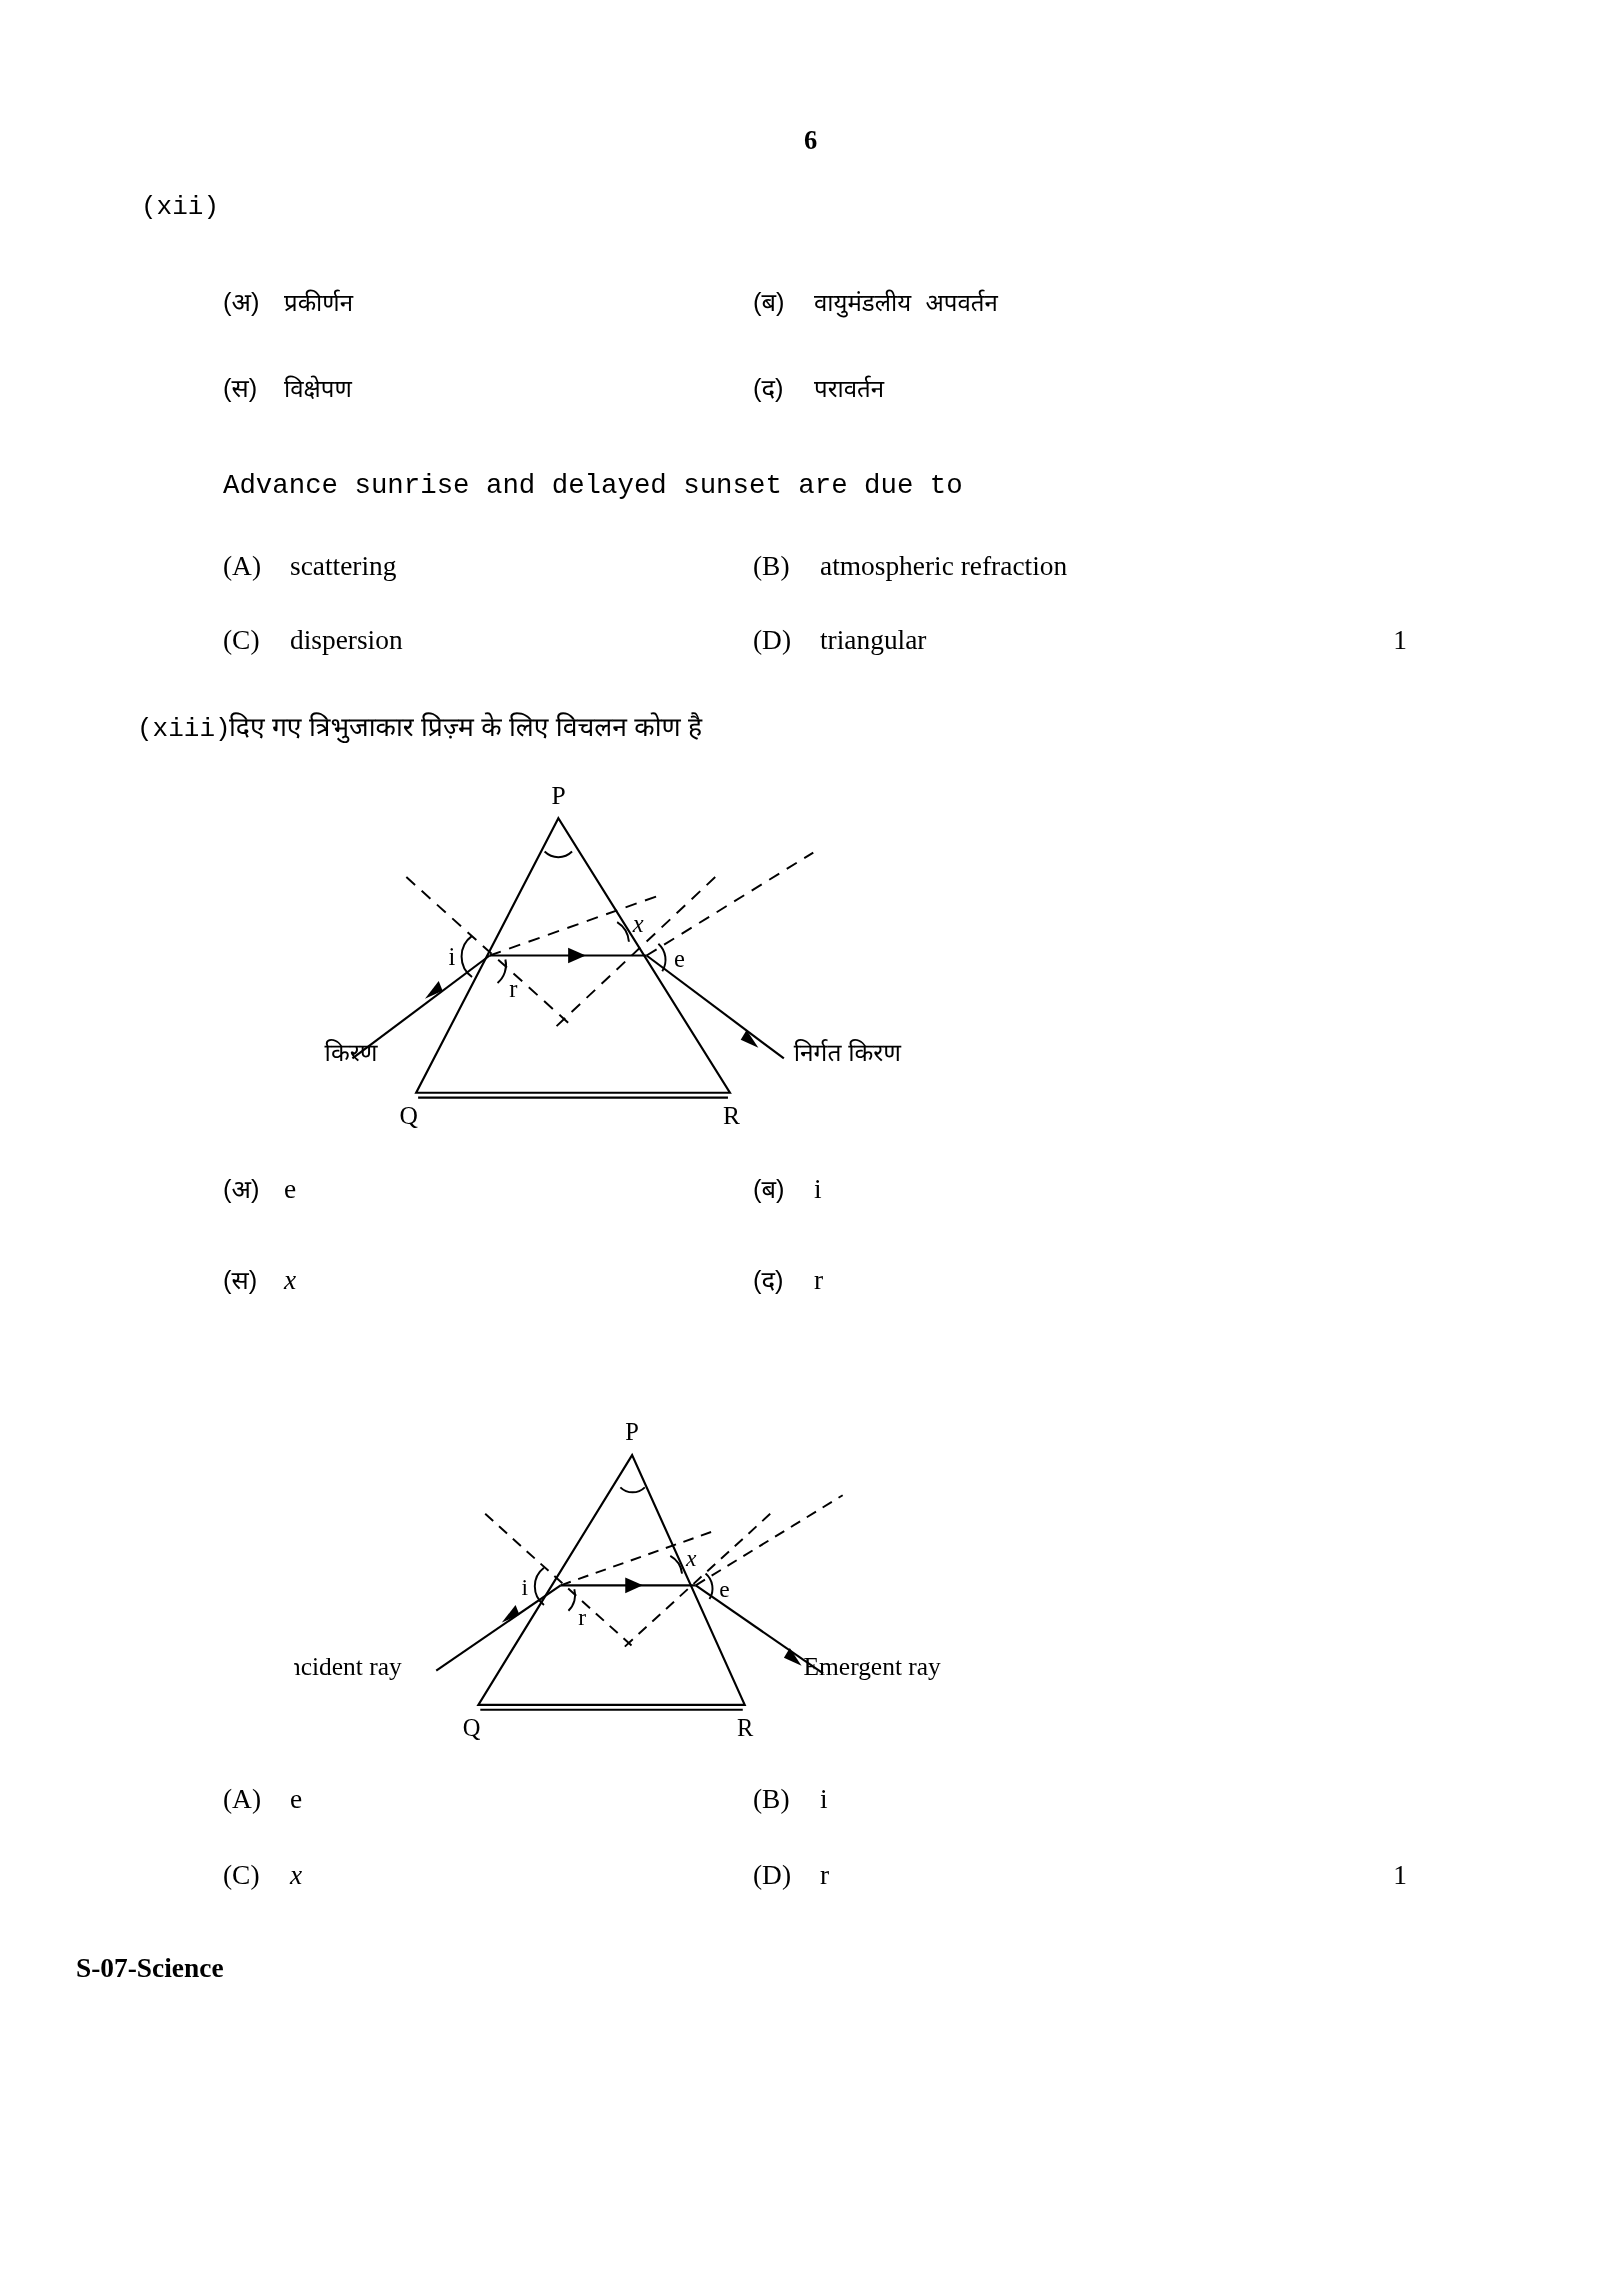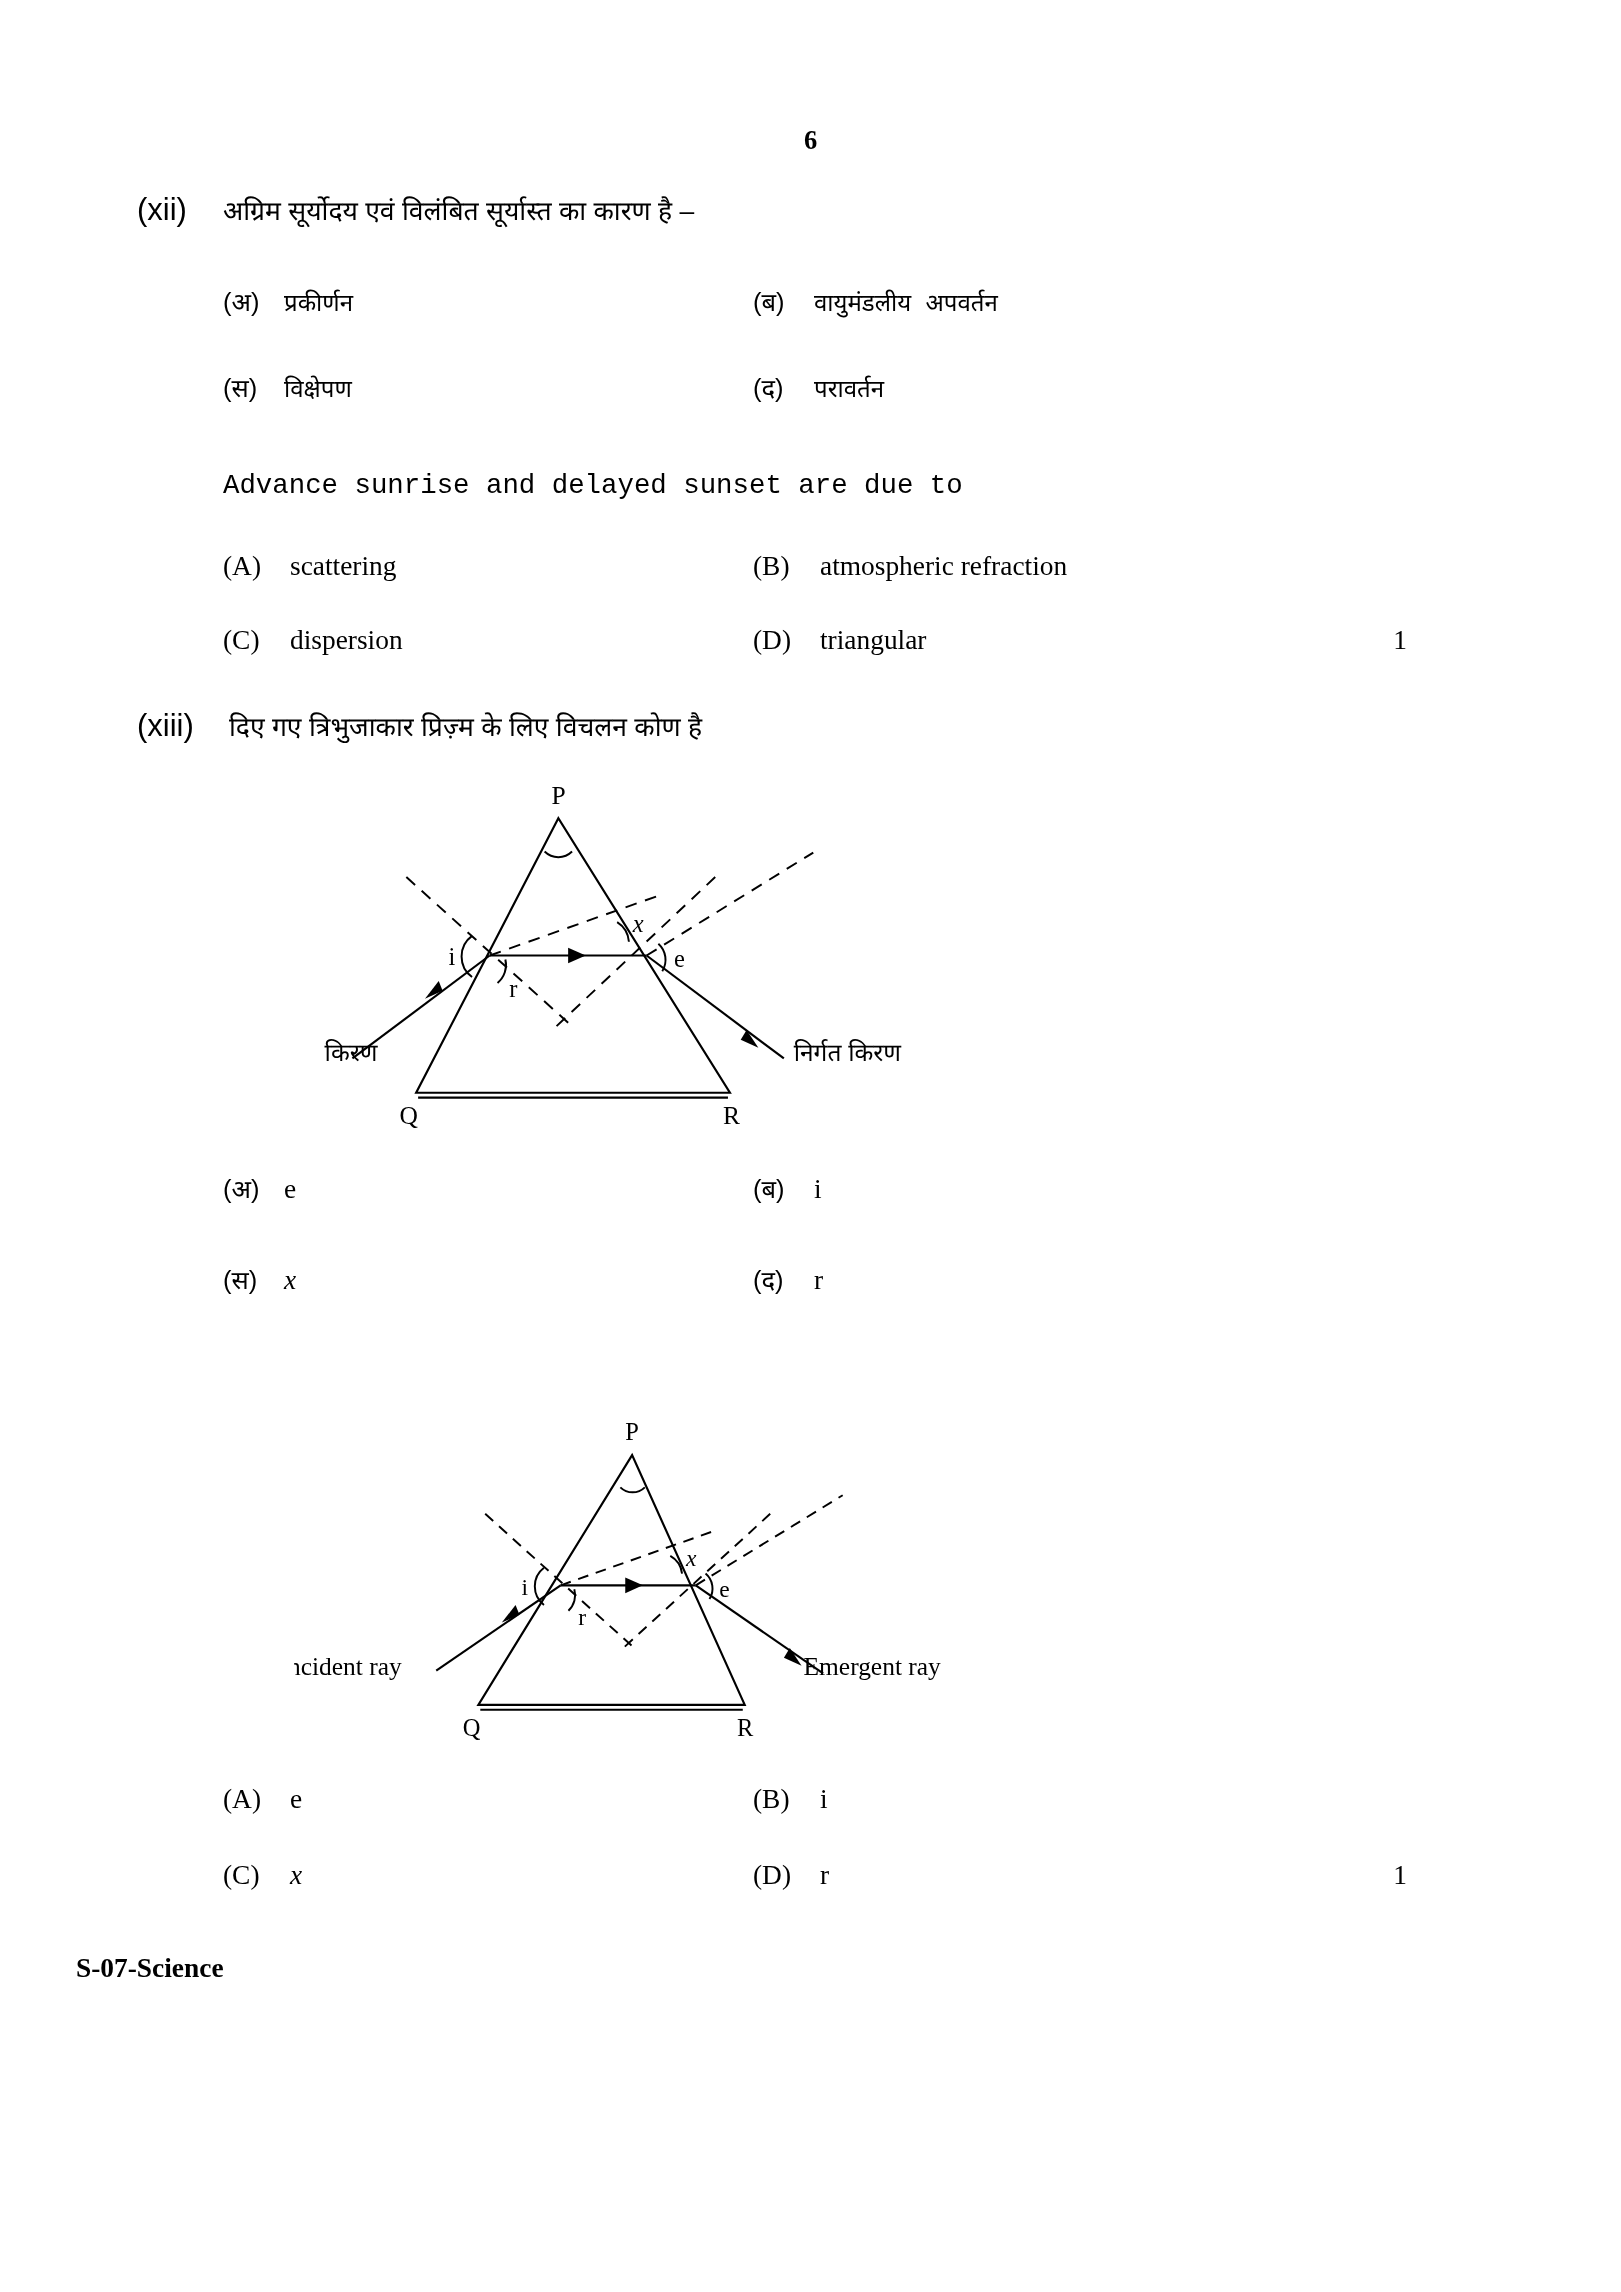--- a/index.html
+++ b/index.html
@@ -28,22 +28,23 @@
   }
 
   
   .qline {
     position: absolute;
     display: flex;
     align-items: baseline;
     white-space: nowrap;
   }
   .qnum {
-    font-size: 31px;
-    font-family: Liberation Sans, sans-serif;
+    font-size: 26px;
+    font-family: Liberation Mono, monospace;
+    text-align: center;
   }
   .hindi {
     font-family: "Liberation Sans", "DejaVu Sans", sans-serif;
     font-size: 26.5px;
   }
   .eng {
     font-family: Liberation Mono, monospace;
     font-size: 27.4px;
   }
   .opt-label-h {
@@ -99,21 +100,20 @@
 </style>
 </head>
 <body>
 
 <div class="page">
 
   <div class="page-number">6</div>
 
   <div class="qline" style="left:137px; top:192px;">
     <span class="qnum" style="width:86px; display:inline-block;">(xii)</span>
-    <span class="hindi">अग्रिम सूर्योदय एवं विलंबित सूर्यास्त का कारण है –</span>
   </div>
 
   <div class="qline" style="left:223px; top:284px;">
     <span class="opt-label-h">(अ)</span>
     <span class="opt-text-h">प्रकीर्णन</span>
   </div>
   <div class="qline" style="left:753px; top:284px;">
     <span class="opt-label-h">(ब)</span>
     <span class="opt-text-h">वायुमंडलीय अपवर्तन</span>
   </div>

